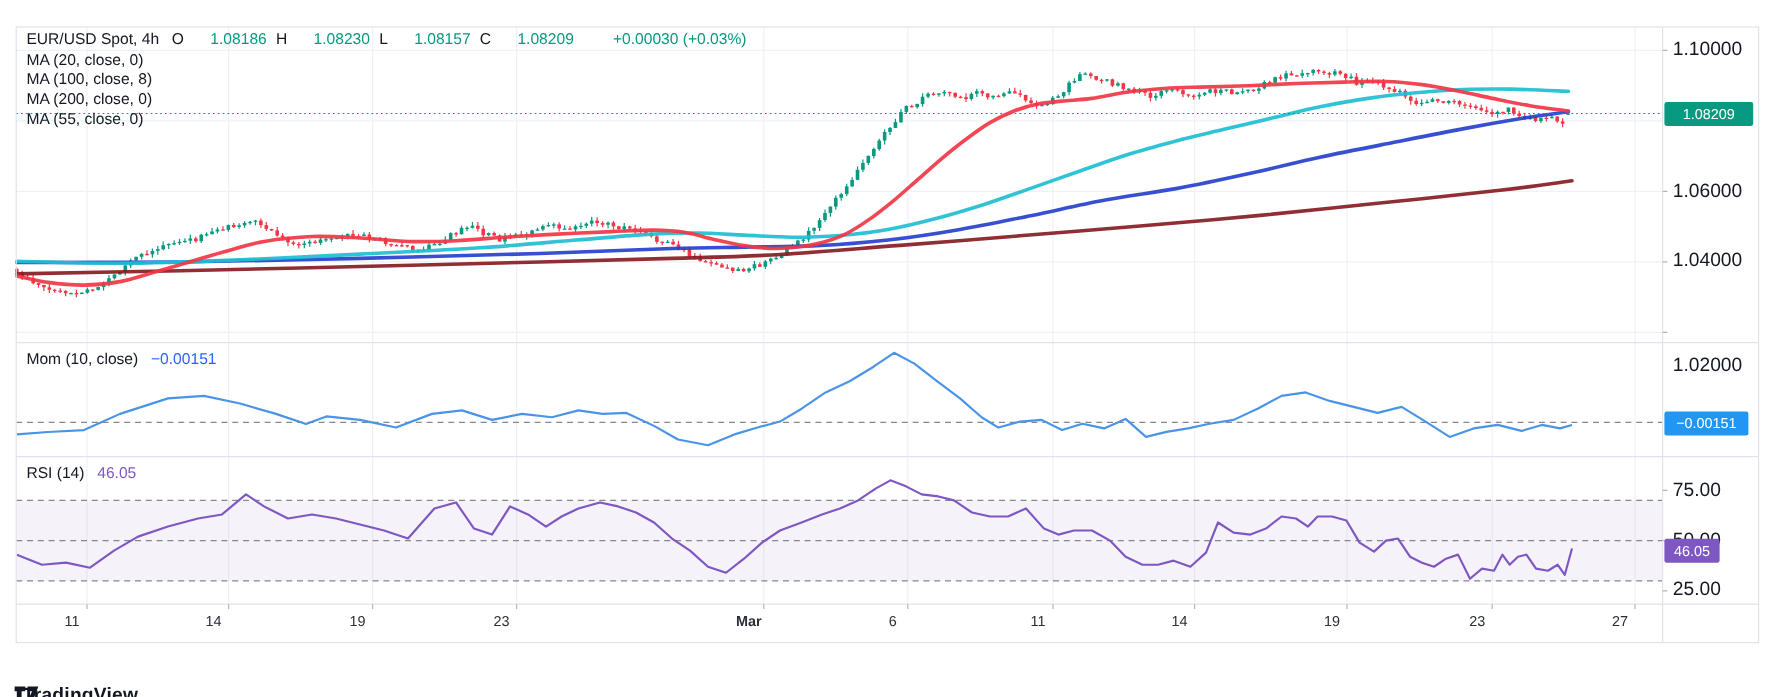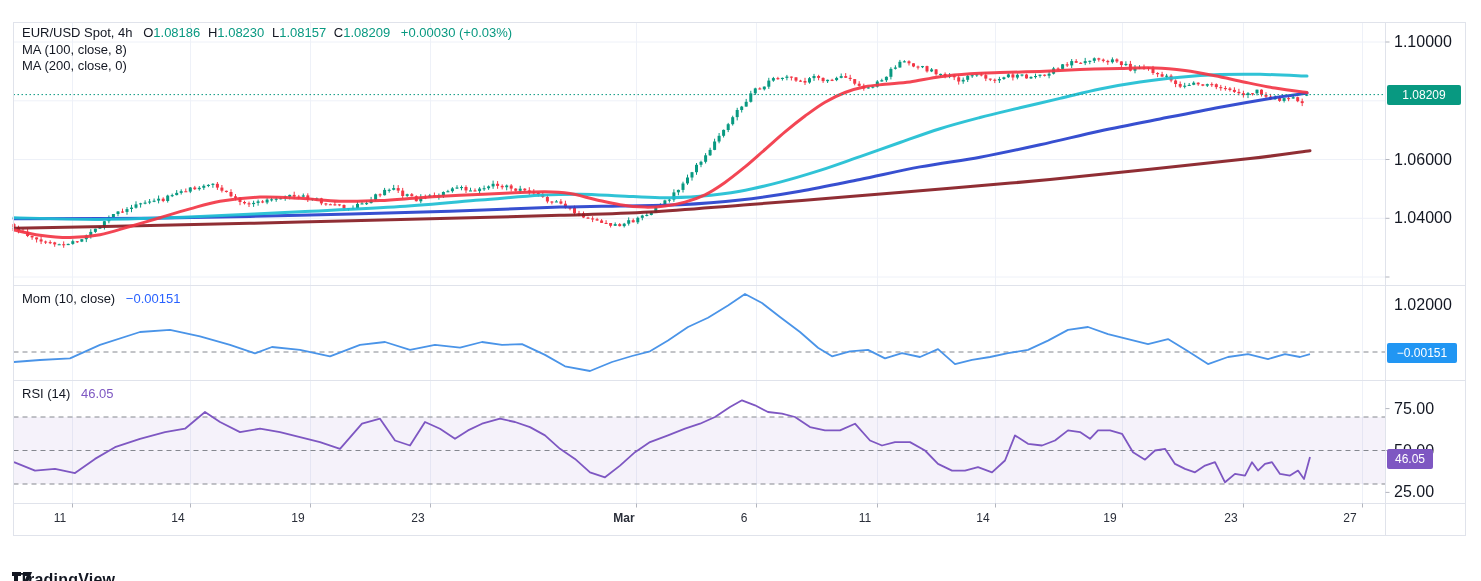--- a/index.html
+++ b/index.html
@@ -3,21 +3,21 @@
 <meta charset="utf-8">
 <style>
   html,body{margin:0;padding:0;background:#ffffff;}
   .stage{position:relative;width:1481px;height:581px;background:#fff;
          font-family:"Liberation Sans",sans-serif;overflow:hidden;}
   .stage svg{position:absolute;left:0;top:0;}
   .overlay{position:absolute;white-space:nowrap;}
   .legend{left:22px;font-size:13px;color:#131722;line-height:16.6px;}
   .lrow{cursor:pointer;}
   .k{color:#131722;}
-  .vu{color:#089981;}
+  .vu{color:#089981;margin-left:22px;}
   .vmom{color:#2962ff;}
   .vrsi{color:#7e57c2;}
   .gap{display:inline-block;width:7px;}
   .sgap{display:inline-block;width:4px;}
   .tick{position:absolute;font-size:16px;color:#131722;transform:translateY(-50%);}
   .ttick{position:absolute;font-size:12px;color:#2a2e39;transform:translateX(-50%);top:511px;}
   .badge{position:absolute;color:#fff;font-size:12px;font-weight:500;
          border-radius:2px;display:flex;align-items:center;justify-content:center;
          height:20px;transform:translateY(-50%);}
   .logo{position:absolute;left:12px;top:547px;display:flex;align-items:center;gap:7px;
@@ -666,22 +666,24 @@
 
   <div class="overlay legend" style="top:25px;">
     <div class="lrow">
       <span>EUR/USD Spot, 4h</span><span class="gap"></span>
       <span class="k">O</span><span class="vu">1.08186</span><span class="sgap"></span>
       <span class="k">H</span><span class="vu">1.08230</span><span class="sgap"></span>
       <span class="k">L</span><span class="vu">1.08157</span><span class="sgap"></span>
       <span class="k">C</span><span class="vu">1.08209</span><span class="gap"></span>
       <span class="vu">+0.00030 (+0.03%)</span>
     </div>
+    <div class="lrow">MA (20, close, 0)</div>
     <div class="lrow">MA (100, close, 8)</div>
     <div class="lrow">MA (200, close, 0)</div>
+    <div class="lrow">MA (55, close, 0)</div>
   </div>
 
   <div class="overlay legend" style="top:291px;">
     <span>Mom (10, close)</span><span class="gap"></span>
     <span class="vmom">−0.00151</span>
   </div>
 
   <div class="overlay legend" style="top:386px;">
     <span>RSI (14)</span><span class="gap"></span>
     <span class="vrsi">46.05</span>

